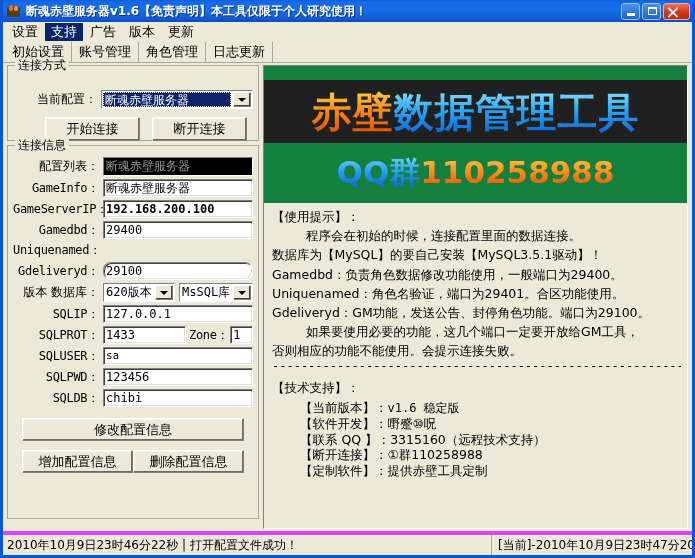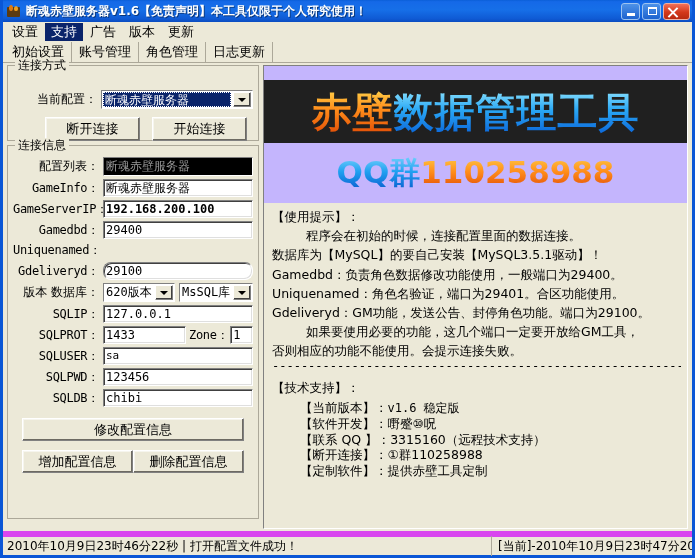--- a/index.html
+++ b/index.html
@@ -196,21 +196,21 @@
   
   .rpanel{
     position:absolute;inset:0;
     border:1px solid;
     border-color:#808080 #fff #fff #808080;
     background:#ece9d8;
     display:flex;flex-direction:column;
     overflow:hidden;
   }
   .banner{
-    background:#c4b5fd;flex:none;height:137px;position:relative;overflow:hidden;
+    background:#15803d;flex:none;height:137px;position:relative;overflow:hidden;
   }
   .banner .strip{
     position:absolute;left:0;right:0;top:14px;height:63px;background:#202020;
   }
   .banner .b1{
     position:absolute;left:0;right:0;top:18px;text-align:center;
     font-size:40px;font-weight:bold;line-height:56px;
     font-family:"DejaVu Sans","Liberation Sans",sans-serif;
     letter-spacing:1px;
   }
@@ -255,21 +255,21 @@
   .spacer-sm{height:6px;}
 
   
   .vscroll{
     position:absolute;right:1px;top:1px;bottom:1px;width:0px;
   }
 
   
   .statusbar{
     position:absolute;left:0;right:0;bottom:0;height:24px;
-    border-top:6px solid #d946ef;
+    border-top:4px solid #d946ef;
     background:#ece9d8;
     display:flex;align-items:center;
     box-sizing:border-box;
     font-size:12px;
   }
   .sb-cell{
     height:20px;line-height:20px;
     padding:0 4px;box-sizing:border-box;
     white-space:nowrap;overflow:hidden;
     font-family:"DejaVu Sans","Liberation Sans",sans-serif;
@@ -325,22 +325,22 @@
       <div class="group" style="height:76px;">
         <div class="legend">连接方式</div>
         <div class="row" style="margin-top:15px;">
           <div class="lbl cjk" style="width:84px;">当前配置：</div>
           <div class="combo" style="width:155px;">
             <div class="val sel">断魂赤壁服务器</div>
             <div class="arrow"></div>
           </div>
         </div>
         <div style="display:flex;gap:12px;margin-top:8px;padding-left:32px;">
+          <div class="btn" style="width:95px;">开始连接</div>
           <div class="btn" style="width:95px;">断开连接</div>
-          <div class="btn" style="width:95px;">开始连接</div>
         </div>
       </div>
 
       <div class="group" style="height:374px;padding-top:11px;">
         <div class="legend">连接信息</div>
 
         <div class="row">
           <div class="lbl cjk">配置列表：</div>
           <div class="listbox" style="width:152px;">断魂赤壁服务器</div>
         </div>

